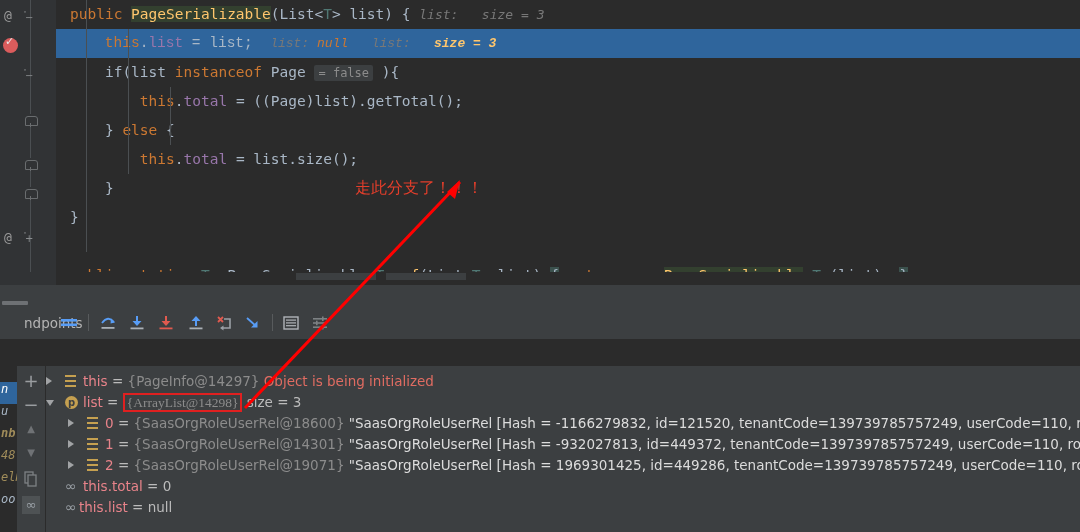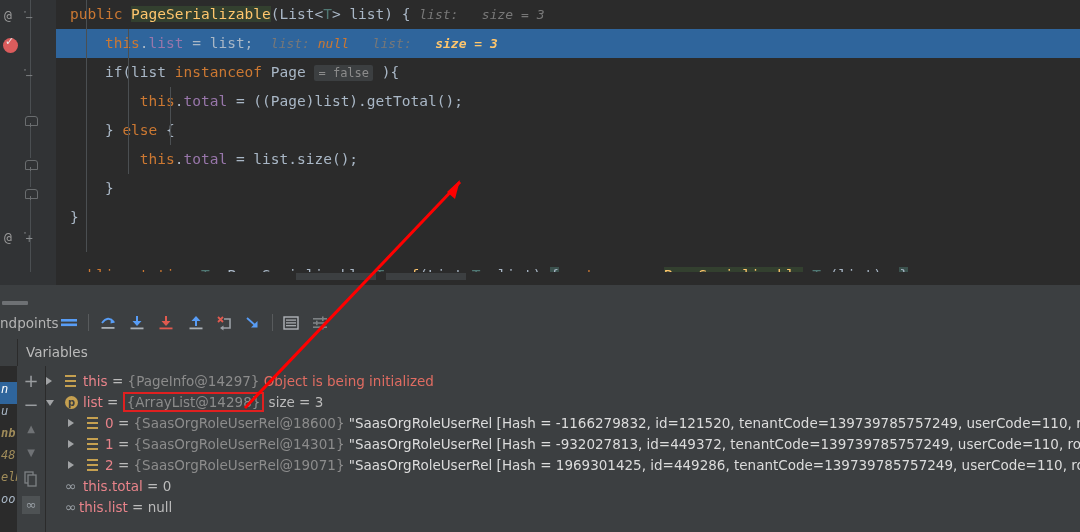--- a/index.html
+++ b/index.html
@@ -30,21 +30,21 @@
   }
   .code-area {
     position: absolute; left: 56px; top: 0; right: 0; height: 272px;
     background: #2b2b2b;
     font-family: "DejaVu Sans Mono", "Liberation Mono", monospace;
     font-size: 14.5px;
     line-height: 29px;
     white-space: pre;
   }
   .cl { position: absolute; left: 0; right: 0; height: 29px; padding-left: 14px; color: #a9b7c6; box-sizing: border-box; }
-  .cl.sel { background: #2f659c; }
+  .cl.sel { background: #2f659c; font-family: Liberation Mono, monospace; }
   .indent-guide {
     position: absolute; width: 1px; background: #4b4f52;
   }
 
   .kw { color: #cc7832; }
   .fld { color: #9876aa; }
   .gen { color: #507874; }
   .hl-green { background: #33402f; color: #ffc66d; }
   .ident-yellow { color: #ffc66d; }
   .hint { color: #787878; font-style: italic; font-size: 13px; }
@@ -170,21 +170,21 @@
     background: #c5a050; color: #3c3f41; font-size: 10px; font-weight: bold;
     text-align: center; line-height: 13px;
   }
   .ic-infinity { position: absolute; top: 2px; color: #9aa0a6; font-size: 14px; }
   .vname { color: #e8838a; }
   .veq { color: #bbbbbb; }
   .vref { color: #8c8c8c; }
   .vstr { color: #dcdcdc; }
   .vnum { color: #bbbbbb; }
   .verr { color: #e06c62; }
-  .redbox { border: 2px solid #e02020; padding: 0 2px; }
+  .redbox { border: 2px solid #e02020; padding: 0 2px; font-family: Liberation Serif, serif; }
 
   
   .arrow-svg { position: absolute; left: 0; top: 0; pointer-events: none; }
 </style>
 </head>
 <body>
 
 <div id="root">
 
   <div class="editor">
@@ -197,35 +197,36 @@
     <div class="breakpoint" style="top:38px;"></div>
     <div class="fold tri" style="top:11px;">−</div>
     <div class="fold tri" style="top:69px;">−</div>
     <div class="fold mid" style="top:114px;"></div>
     <div class="fold mid" style="top:158px;"></div>
     <div class="fold mid" style="top:187px;"></div>
     <div class="fold tri" style="top:232px;">+</div>
 
     <div class="code-area" id="code-area"><div class="cl" style="top: 0px;"><span></span><span class="kw">public </span><span class="hl-green">PageSerializable</span><span class="">(List&lt;</span><span class="gen">T</span><span class="">&gt; list) { </span><span class="hint">list:   size = 3</span></div><div class="cl sel" style="top: 29px;"><span>    </span><span class="kw">this</span><span class="">.</span><span class="fld">list</span><span class=""> = list;  </span><span class="hint">list: </span><span class="hint-val">null</span><span class="hint">   list:   </span><span class="hint-b">size = 3</span></div><div class="cl" style="top: 58px;"><span>    </span><span class="">if(list </span><span class="kw">instanceof </span><span class="">Page </span><span class="inlay">= false</span><span class=""> ){</span></div><div class="cl" style="top: 87px;"><span>        </span><span class="kw">this</span><span class="">.</span><span class="fld">total</span><span class=""> = ((Page)list).getTotal();</span></div><div class="cl" style="top: 116px;"><span>    </span><span class="">} </span><span class="kw">else</span><span class=""> {</span></div><div class="cl" style="top: 145px;"><span>        </span><span class="kw">this</span><span class="">.</span><span class="fld">total</span><span class=""> = list.size();</span></div><div class="cl" style="top: 174px;"><span>    </span><span class="">}</span></div><div class="cl" style="top: 203px;"><span></span><span class="">}</span></div><div class="cl" style="top: 232px;"><span></span></div><div class="cl" style="top: 261px;"><span></span><span class="kw">public static </span><span class="">&lt;</span><span class="gen">T</span><span class="">&gt; PageSerializable&lt;</span><span class="gen">T</span><span class="">&gt; </span><span class="ident-yellow">of</span><span class="">(List&lt;</span><span class="gen">T</span><span class="">&gt; list) </span><span class="braceHL">{</span><span class=""> </span><span class="kw">return new </span><span class="hl-green">PageSerializable</span><span class="">&lt;</span><span class="gen">T</span><span class="">&gt;(list); </span><span class="braceHL">}</span></div><div class="indent-guide" style="left: 30px; top: 0px; height: 252px;"></div><div class="indent-guide" style="left: 72px; top: 29px; height: 145px;"></div><div class="indent-guide" style="left: 114px; top: 87px; height: 58px;"></div></div>
 
+    <div class="chinese-note">走此分支了！！！</div>
 
     <div class="ed-bottom">
       <div class="ed-bottom-inner">
         <div class="tiny-tab-a"></div>
         <div class="tiny-tab-b"></div>
       </div>
     </div>
   </div>
 
   <div class="splitter">
     <div class="split-handle"></div>
   </div>
 
   <div class="debug-toolbar">
-    <span class="tb-label" style="left:0;">ndpoints</span>
+    <span class="tb-label" style="left:0;padding-left:24px;">ndpoints</span>
 
     <svg class="tbicon" style="left:60px;" viewBox="0 0 18 18">
       <rect x="1" y="5" width="16" height="2.6" fill="#589df6"></rect>
       <rect x="1" y="9.5" width="16" height="2.6" fill="#589df6"></rect>
     </svg>
     <div class="tb-sep" style="left:88px;"></div>
 
     <svg class="tbicon" style="left:99px;" viewBox="0 0 18 18">
       <path d="M3 9 Q9 1 15 8" stroke="#589df6" stroke-width="1.8" fill="none"></path>
       <path d="M12 4.5 L16 8.5 L11.5 9.5 Z" fill="#589df6"></path>
@@ -272,24 +273,20 @@
     <svg class="tbicon" style="left:311px;" viewBox="0 0 18 18">
       <rect x="2" y="4" width="14" height="1.6" fill="#7d8184"></rect>
       <rect x="2" y="8.2" width="14" height="1.6" fill="#7d8184"></rect>
       <rect x="2" y="12.4" width="14" height="1.6" fill="#7d8184"></rect>
       <rect x="11" y="2.5" width="1.6" height="4.5" fill="#7d8184"></rect>
       <rect x="5" y="6.7" width="1.6" height="4.5" fill="#7d8184"></rect>
       <rect x="11" y="10.9" width="1.6" height="4.5" fill="#7d8184"></rect>
     </svg>
   </div>
 
-  <div class="tabbar">
-    <div class="tabbar-left"></div>
-    <span class="tab-variables">Variables</span>
-  </div>
 
   <div class="varpanel">
     <div class="hidden-popup" id="hidden-popup">
         <div class="hp-row sel" style="top: 16px;">n</div>
         <div class="hp-row" style="top: 38px;">u</div>
         <div class="hp-row gold" style="top: 60px; font-weight: bold;">nb</div>
         <div class="hp-row gold" style="top: 82px;">48</div>
         <div class="hp-row gold" style="top: 104px;">elN</div>
         <div class="hp-row" style="top: 126px;">oo</div>
       </div>

